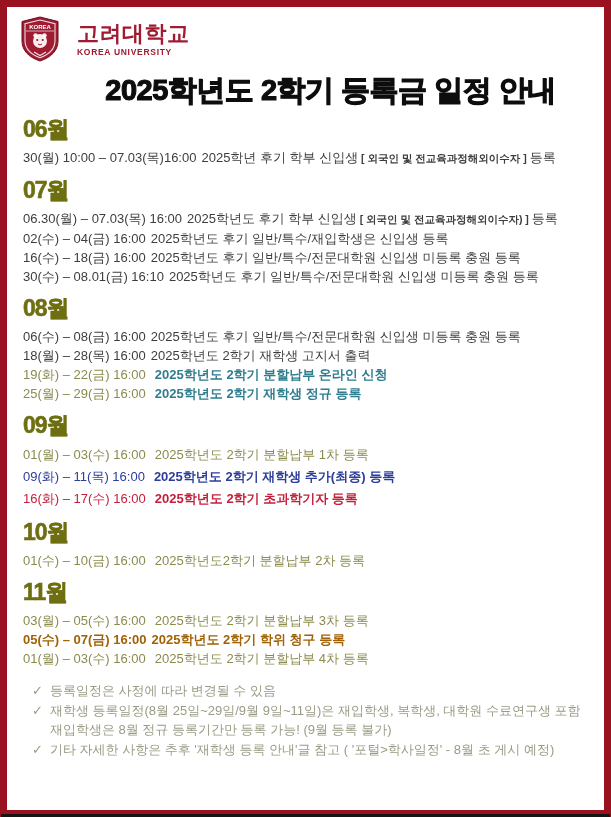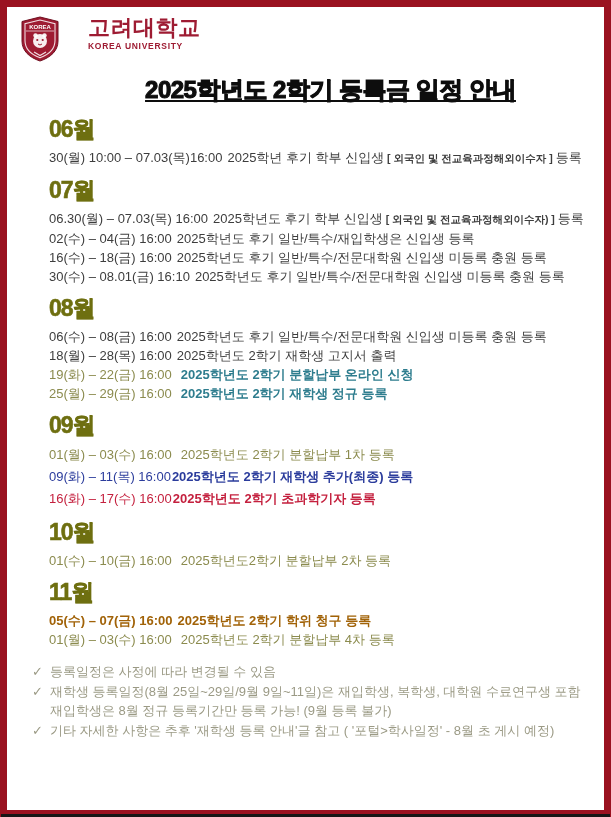--- a/index.html
+++ b/index.html
@@ -13,51 +13,50 @@
     padding:7px;
     margin:0;
   }
   .frame::after {
     content:""; position:absolute; left:1px; right:1px; bottom:0; height:3px;
     background:#161616;
   }
   .inner { width:100%; height:100%; background:#ffffff; overflow:hidden; }
 
   
-  .logo { display:flex; gap:27px; margin:9px 0 8px 12px; }
+  .logo { display:flex; align-items:center; gap:16px; margin:9px 0 8px 12px; }
   .crest svg { width:42px; height:46px; display:block; }
   .logo-text { display:flex; flex-direction:column; }
   .logo-kr { font-size:22px; font-weight:bold; color:var(--brand,#9E1B32); letter-spacing:0.5px; line-height:24px; }
   .logo-en { font-size:8.5px; font-weight:bold; color:var(--brand,#9E1B32); letter-spacing:0.7px; margin-top:1px; }
 
   
   .title {
     margin:11px 0 0 50px;
     text-align:center;
-    font-size:24px; line-height:34px;
+    font-size:29px; line-height:34px;
     font-weight:900; color:#0d0d0d;
     letter-spacing:-0.5px;
-    text-decoration:underline;
     -webkit-text-stroke:1.1px #0d0d0d;
   }
 
   
-  #months { padding-left:42px; }
+  #months { padding-left:16px; }
   .month-label {
     margin:10px 0 6px 0;
     font-size:23px; line-height:25px;
     font-weight:800; color:var(--month,#6E6F10);
     letter-spacing:-1px;
     -webkit-text-stroke:0.6px var(--month,#6E6F10);
   }
   .entry { font-size:13px; line-height:19px; color:var(--text,#3D3D3D); white-space:nowrap; }
   #months section:nth-child(4) .entry { line-height:22px; } 
   .entry .date { margin-right:5px; }
   .entry.olive .date, .entry.teal .date { margin-right:9px; }
-  .entry.blue .date, .entry.red .date { margin-right:1px;text-align:right; }
+  .entry.blue .date, .entry.red .date { margin-right:9px;text-align:right; }
 
   .entry.olive { color:var(--olive,#8B8B4E); }
   .entry.teal .date { color:var(--olive,#8B8B4E); }
   .entry.teal .text { color:var(--teal,#2E7D8E); font-weight:bold; }
   .entry.blue { color:var(--blue,#2B3C9C); }
   .entry.blue .text { font-weight:bold; }
   .entry.red { color:var(--red,#C4203E); }
   .entry.red .text { font-weight:bold; }
   .entry.bold-date .date { font-weight:bold; }
   .entry.black-bold { font-weight:bold; color:#a16207; }
@@ -174,20 +173,23 @@
     <div class="entries">
   <div class="entry olive">
     <span class="date">01(수) – 10(금) 16:00</span><span class="text">2025학년도2학기 분할납부 2차 등록</span>
   </div>
 </div>
   </section>
 
   <section class="month">
     <h2 class="month-label">11월</h2>
     <div class="entries">
+  <div class="entry olive">
+    <span class="date">03(월) – 05(수) 16:00</span><span class="text">2025학년도 2학기 분할납부 3차 등록</span>
+  </div>
 
   <div class="entry black-bold">
     <span class="date">05(수) – 07(금) 16:00</span><span class="text">2025학년도 2학기 학위 청구 등록</span>
   </div>
 </div>
   </section>
 
   <section class="month">
     <div class="entries">
   <div class="entry olive">

